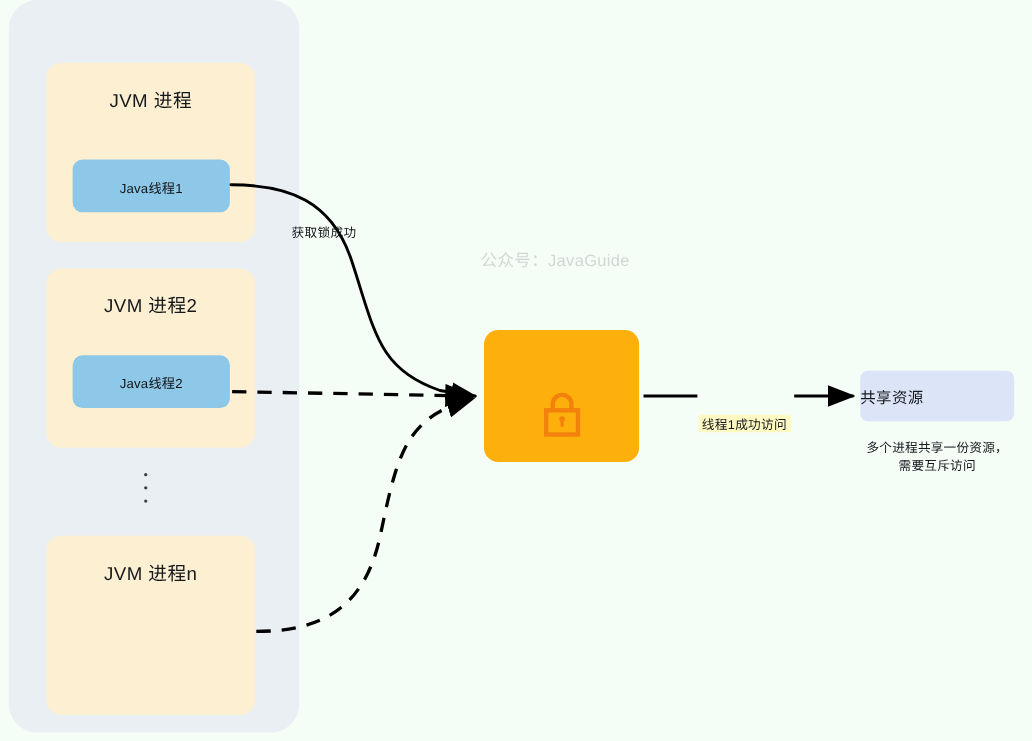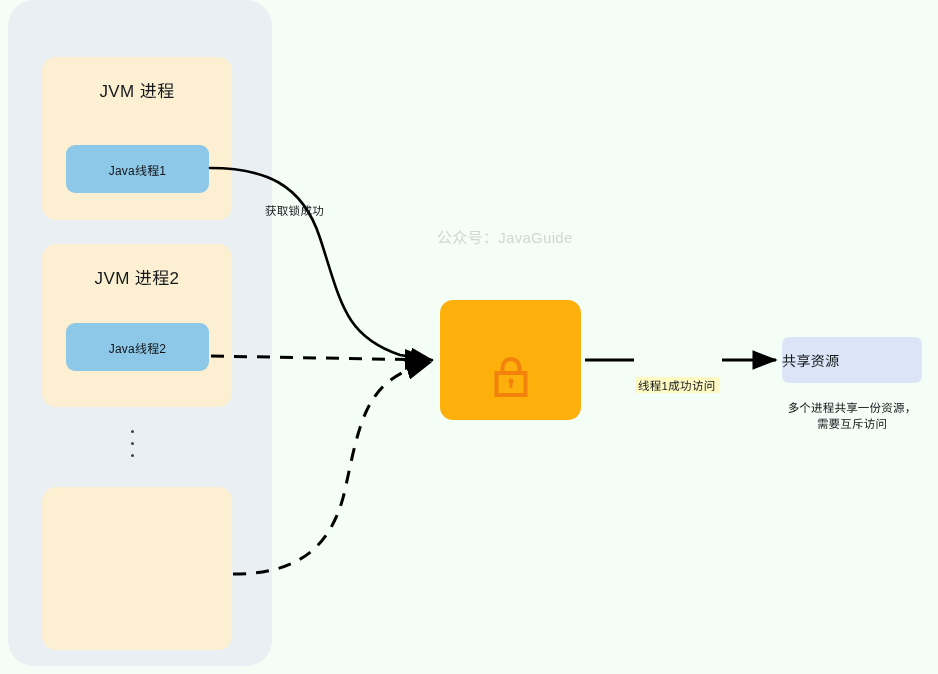--- a/index.html
+++ b/index.html
@@ -203,20 +203,21 @@
     </div>
   </div>
 
   <div class="ellipsis-dots">
     <span></span>
     <span></span>
     <span></span>
   </div>
 
   <div class="process-card" style="left:42px; top:487px; height:163px;">
+    <div class="process-title">JVM 进程n</div>
   </div>
 
   <svg id="edges" viewBox="0 0 938 674" xmlns="http://www.w3.org/2000/svg">
     <defs>
       <marker id="arrowhead" markerWidth="9" markerHeight="7" refX="8.4" refY="3.5" orient="auto" markerUnits="strokeWidth">
         <path d="M0,0 L9,3.5 L0,7 Z" fill="#000000"></path>
       </marker>
     </defs>
 
     <path d="M210,168 C262,168 302,182 320,238 C341,302 344,336 400,355 L432,360" fill="none" stroke="#000000" stroke-width="2.6" stroke-linecap="round" marker-end="url(#arrowhead)"></path>

